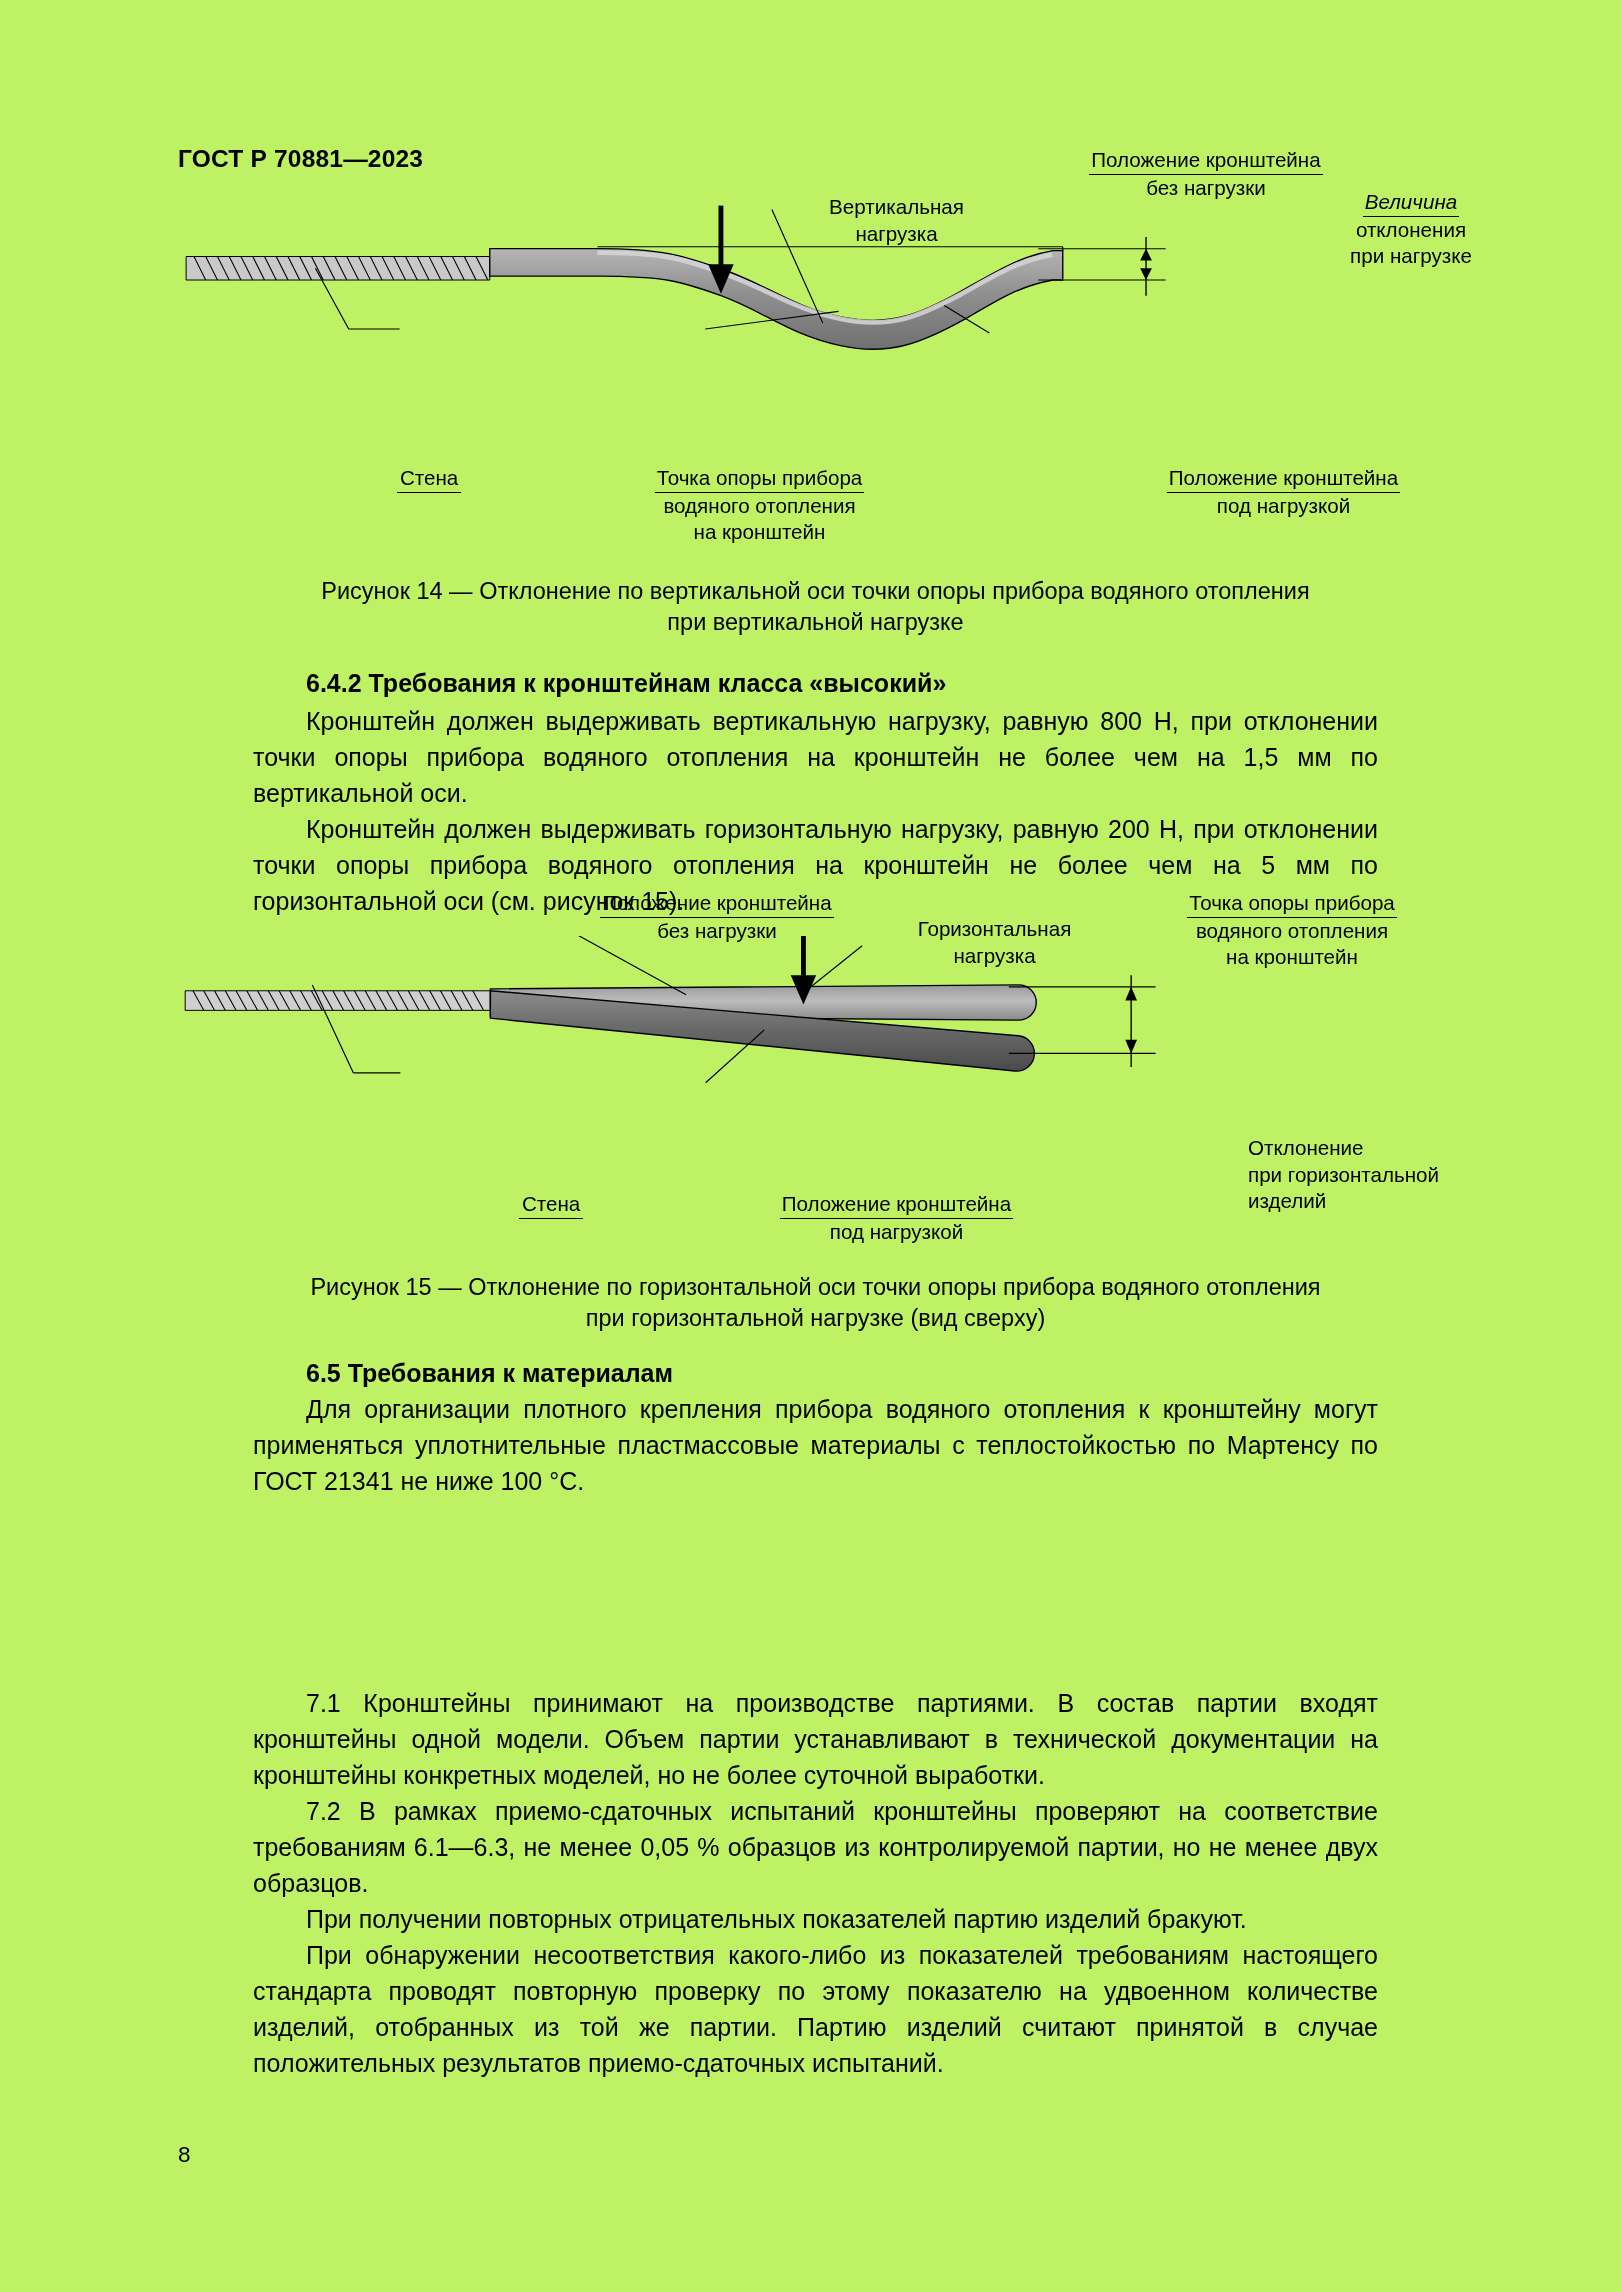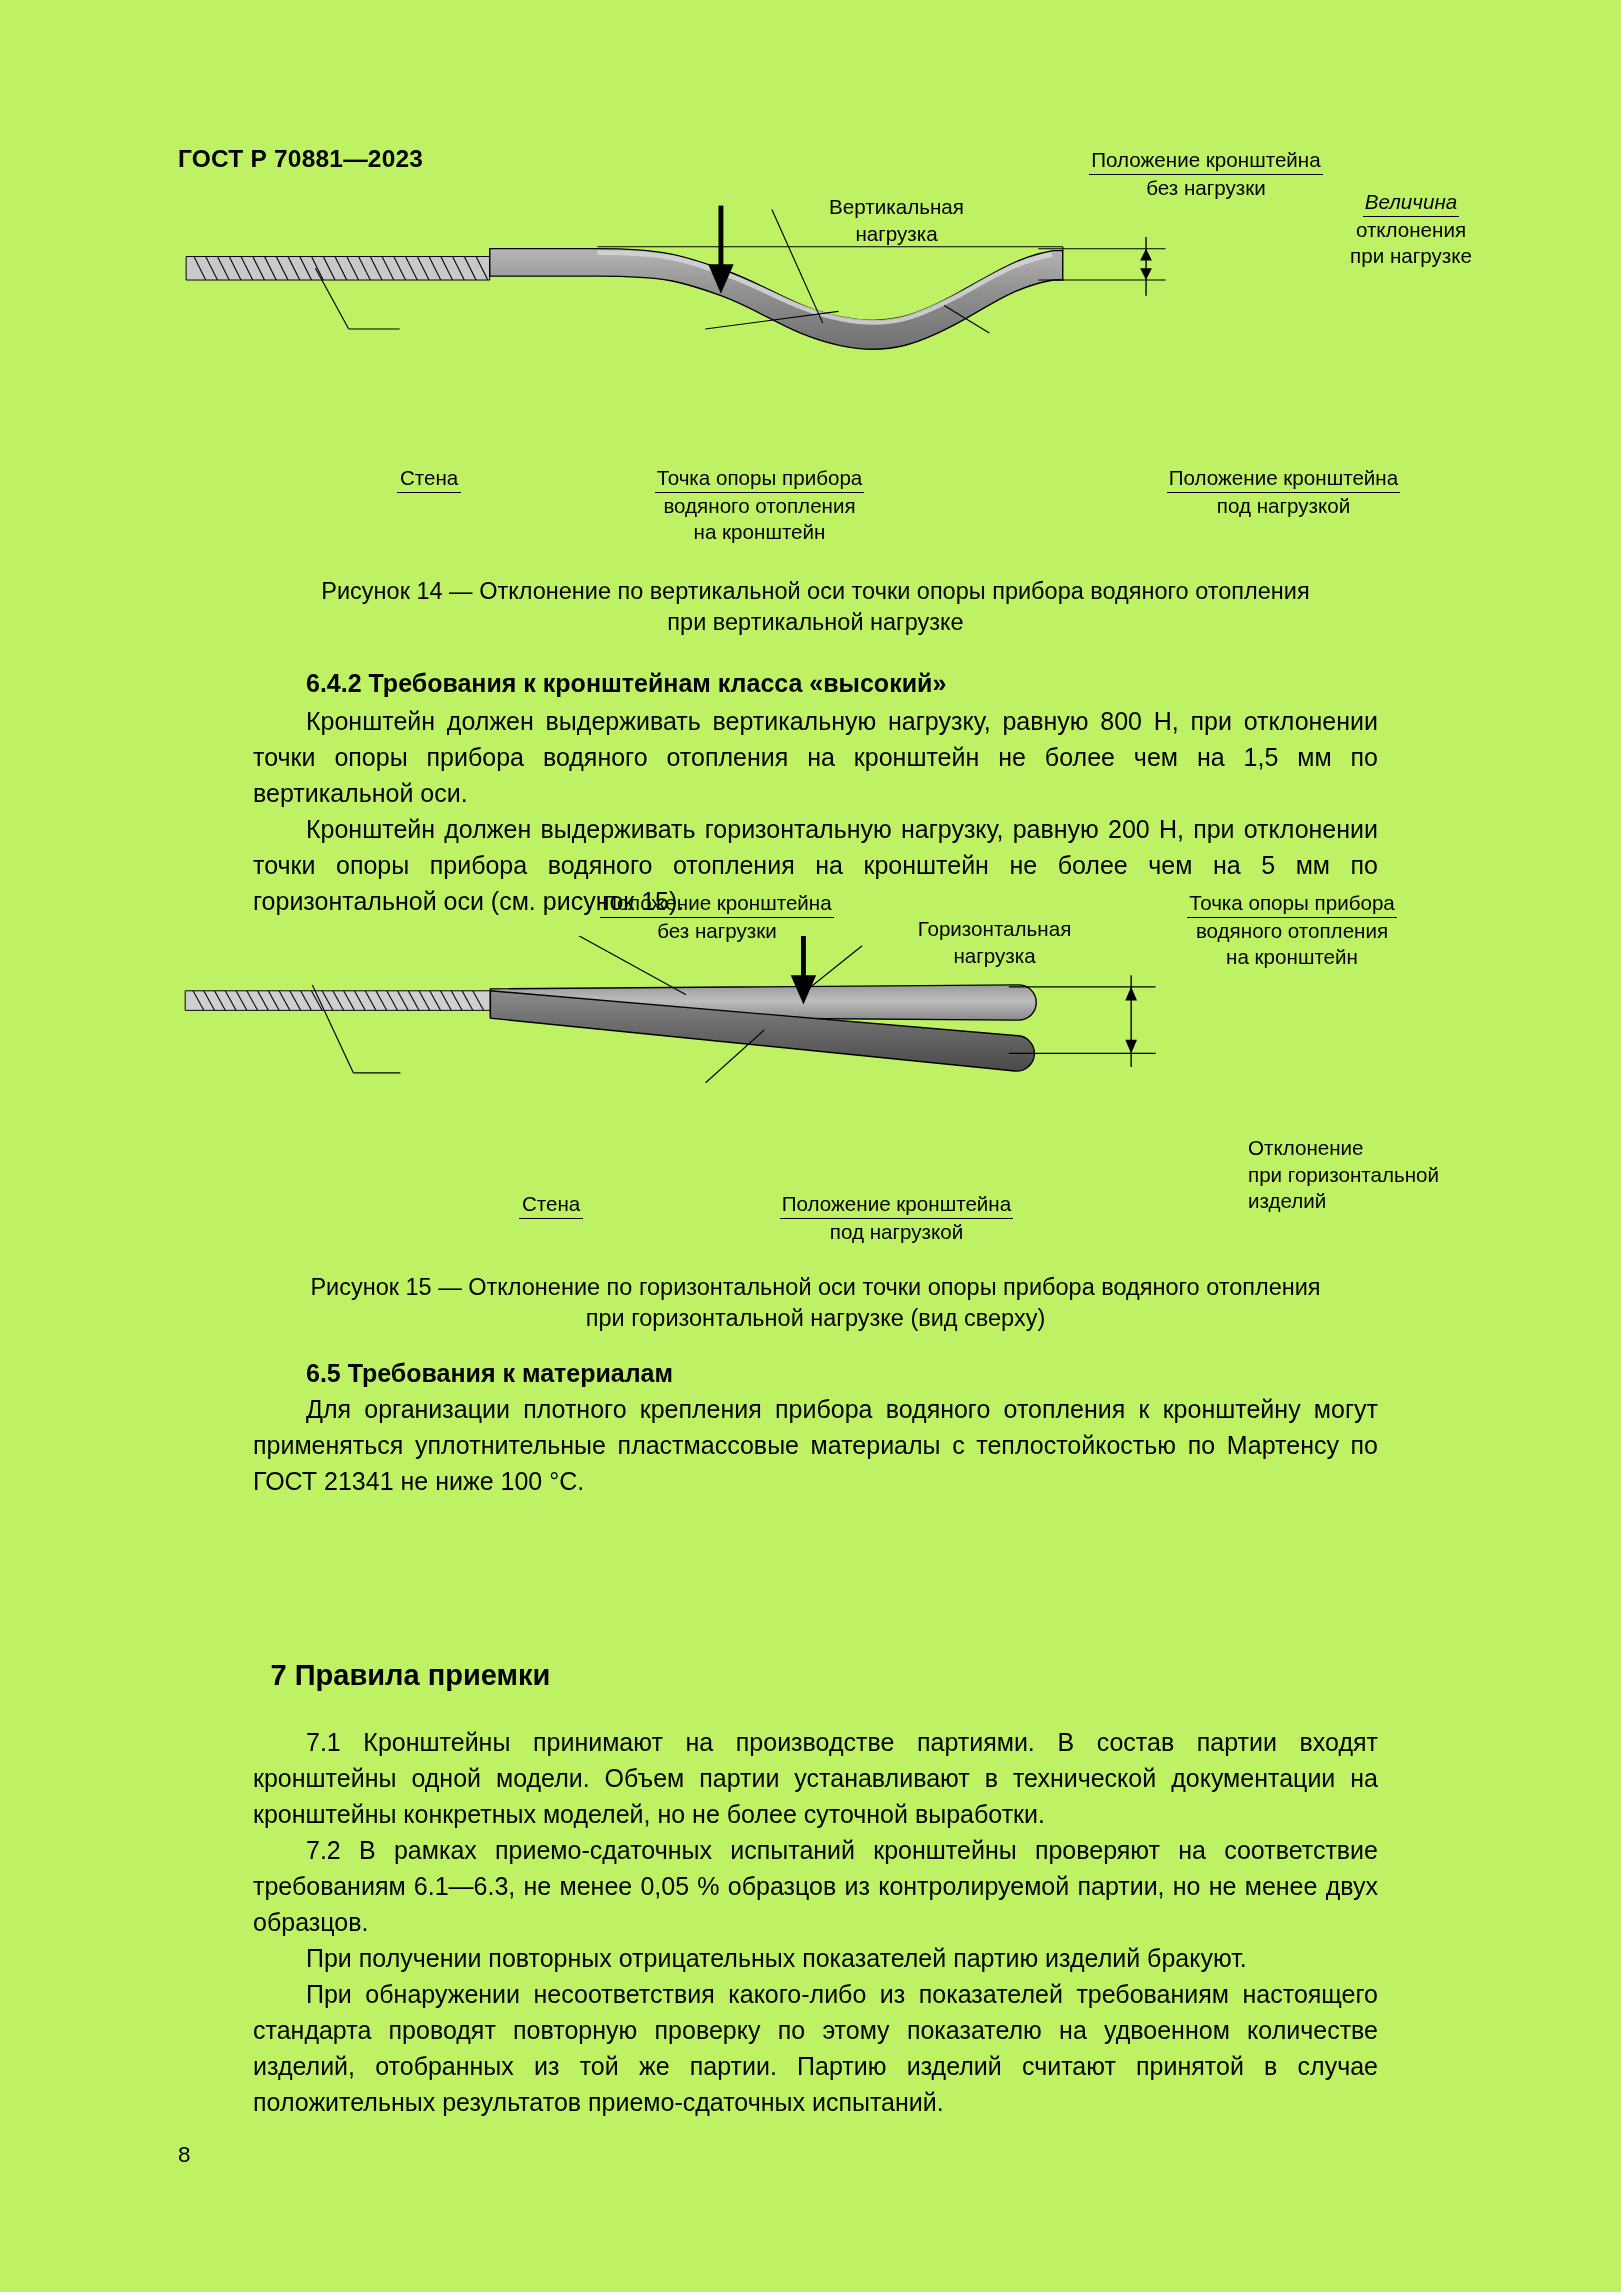--- a/index.html
+++ b/index.html
@@ -343,21 +343,20 @@
     <div>Рисунок 15 — Отклонение по горизонтальной оси точки опоры прибора водяного отопления</div>
     <div>при горизонтальной нагрузке (вид сверху)</div>
   </div>
 
   <div class="col" style="top:1355px;">
     <h3 class="sec" style="text-indent:53px;">6.5  Требования к материалам</h3>
     <p class="body indent">Для организации плотного крепления прибора водяного отопления к кронштейну могут применяться уплотнительные пластмассовые материалы с теплостойкостью по Мартенсу по ГОСТ 21341 не ниже 100 °С.</p>
   </div>
 
   <div class="col" style="top:1656px;">
-    <h2 class="sec-major" style="text-indent:17.6px;">7  Правила приемки</h2>
     <p class="body indent" style="margin-top:29px;">7.1  Кронштейны принимают на производстве партиями. В состав партии входят кронштейны одной модели. Объем партии устанавливают в технической документации на кронштейны конкретных моделей, но не более суточной выработки.</p>
     <p class="body indent">7.2  В рамках приемо-сдаточных испытаний кронштейны проверяют на соответствие требованиям 6.1—6.3, не менее 0,05 % образцов из контролируемой партии, но не менее двух образцов.</p>
     <p class="body indent">При получении повторных отрицательных показателей партию изделий бракуют.</p>
     <p class="body indent">При обнаружении несоответствия какого-либо из показателей требованиям настоящего стандарта проводят повторную проверку по этому показателю на удвоенном количестве изделий, отобранных из той же партии. Партию изделий считают принятой в случае положительных результатов приемо-сдаточных испытаний.</p>
   </div>
 
   <div class="page-number">8</div>
 
 </div>
 

